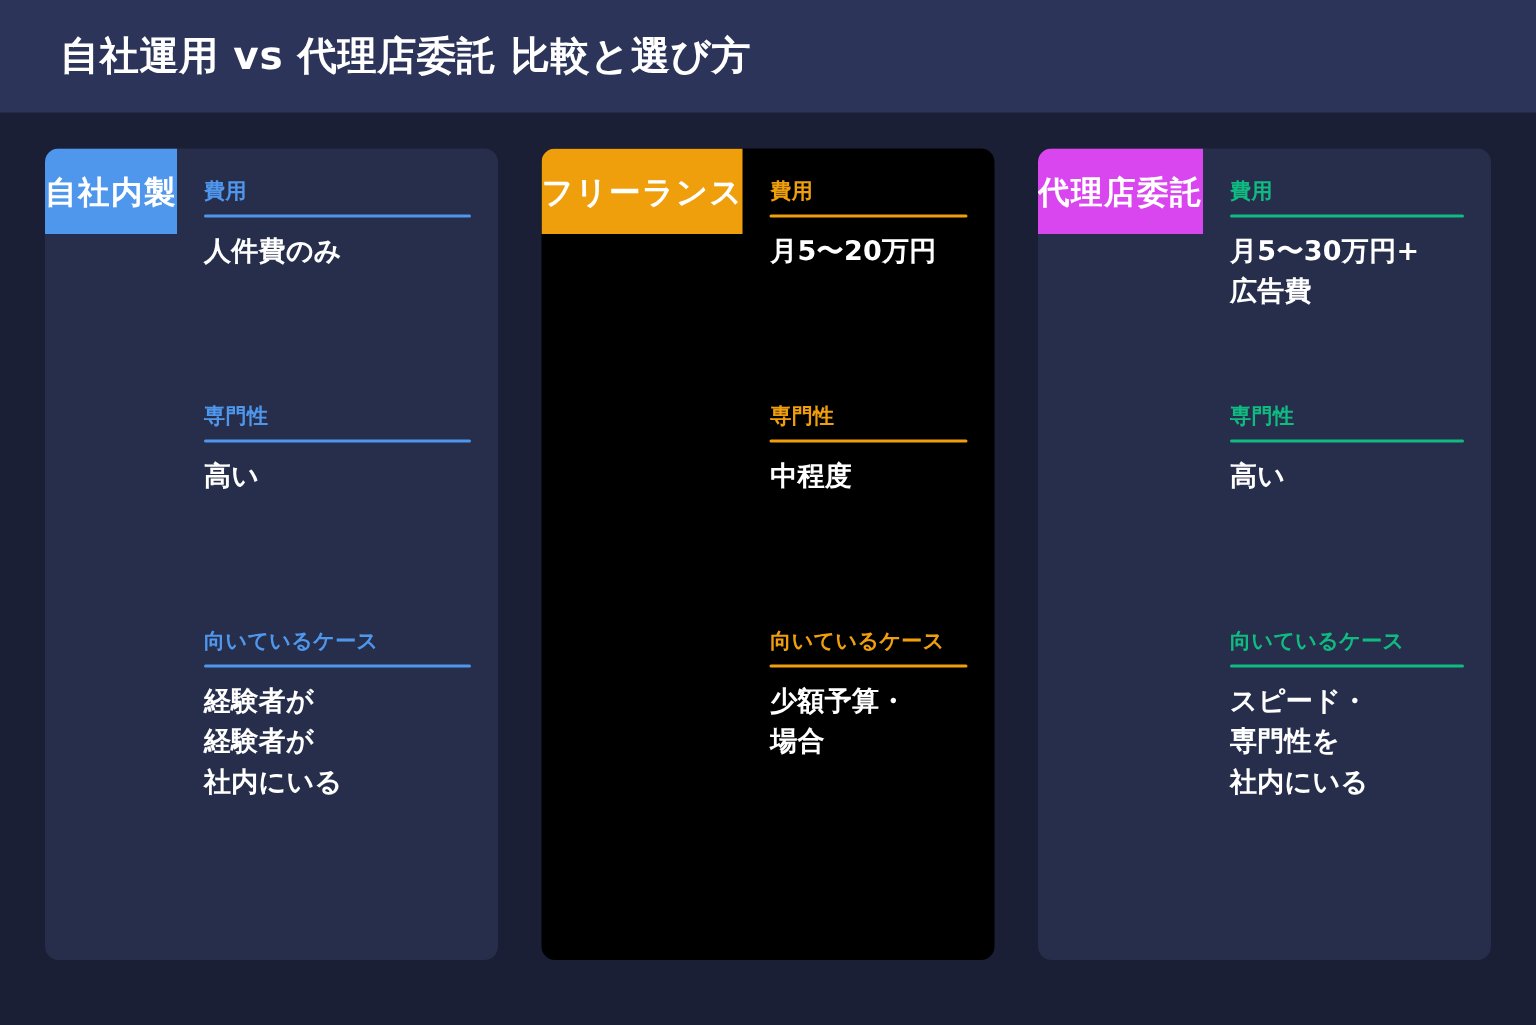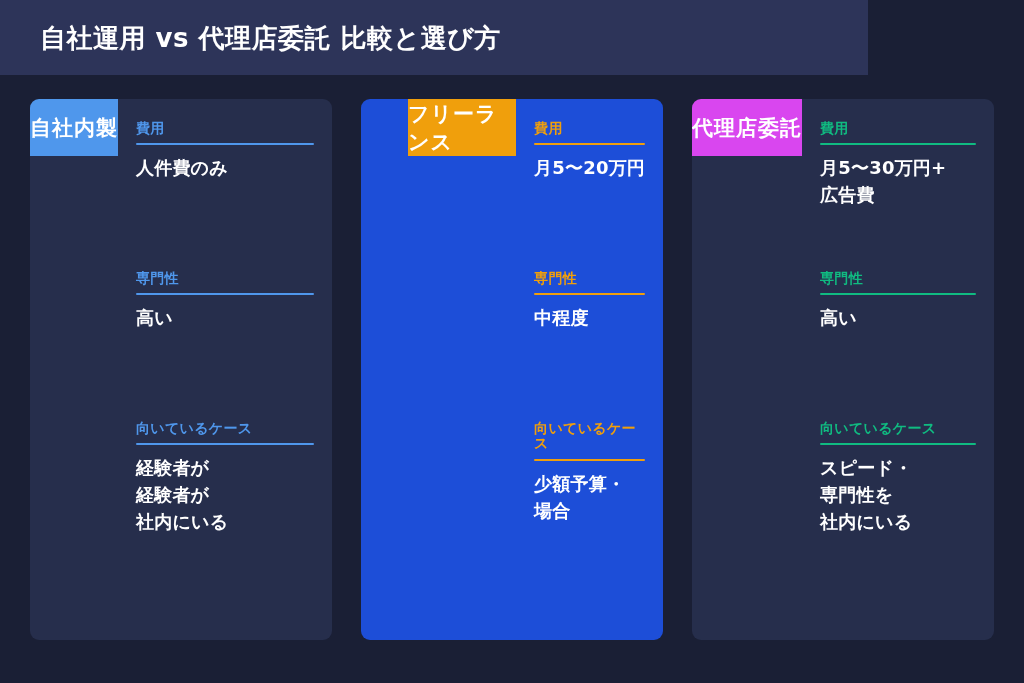--- a/index.html
+++ b/index.html
@@ -14,21 +14,21 @@
     font-family: "DejaVu Sans", "Liberation Sans", sans-serif;
     overflow: hidden;
     position: relative;
   }
 
   
   #title-band {
     position: absolute;
     left: 0;
     top: 0;
-    width: 868px;
+    width: 1024px;
     height: 75px;
     background: #2d3459;
     display: flex;
     align-items: center;
   }
   #page-title {
     color: #ffffff;
     font-size: 26px;
     font-weight: bold;
     letter-spacing: 0.5px;
@@ -138,21 +138,21 @@
         <div class="row-values">
             <div class="row-value">経験者が</div>
             <div class="row-value">経験者が</div>
             <div class="row-value">社内にいる</div>
           </div>
       </div>
 
     </div>
   </div>
 
-  <div class="card" style="background: #1d4ed8; padding-left: 47px;">
+  <div class="card" style="background: #000000;">
     <div class="card-header" style="background: rgb(240, 159, 12); color: rgb(255, 255, 255);">フリーランス</div>
     <div class="card-body">
 
       <div class="row">
         <div class="row-label" style="color: rgb(240, 159, 12);">費用</div>
         <div class="row-rule" style="background: rgb(240, 159, 12);"></div>
         <div class="row-values">
             <div class="row-value">月5〜20万円</div>
           </div>
       </div>

